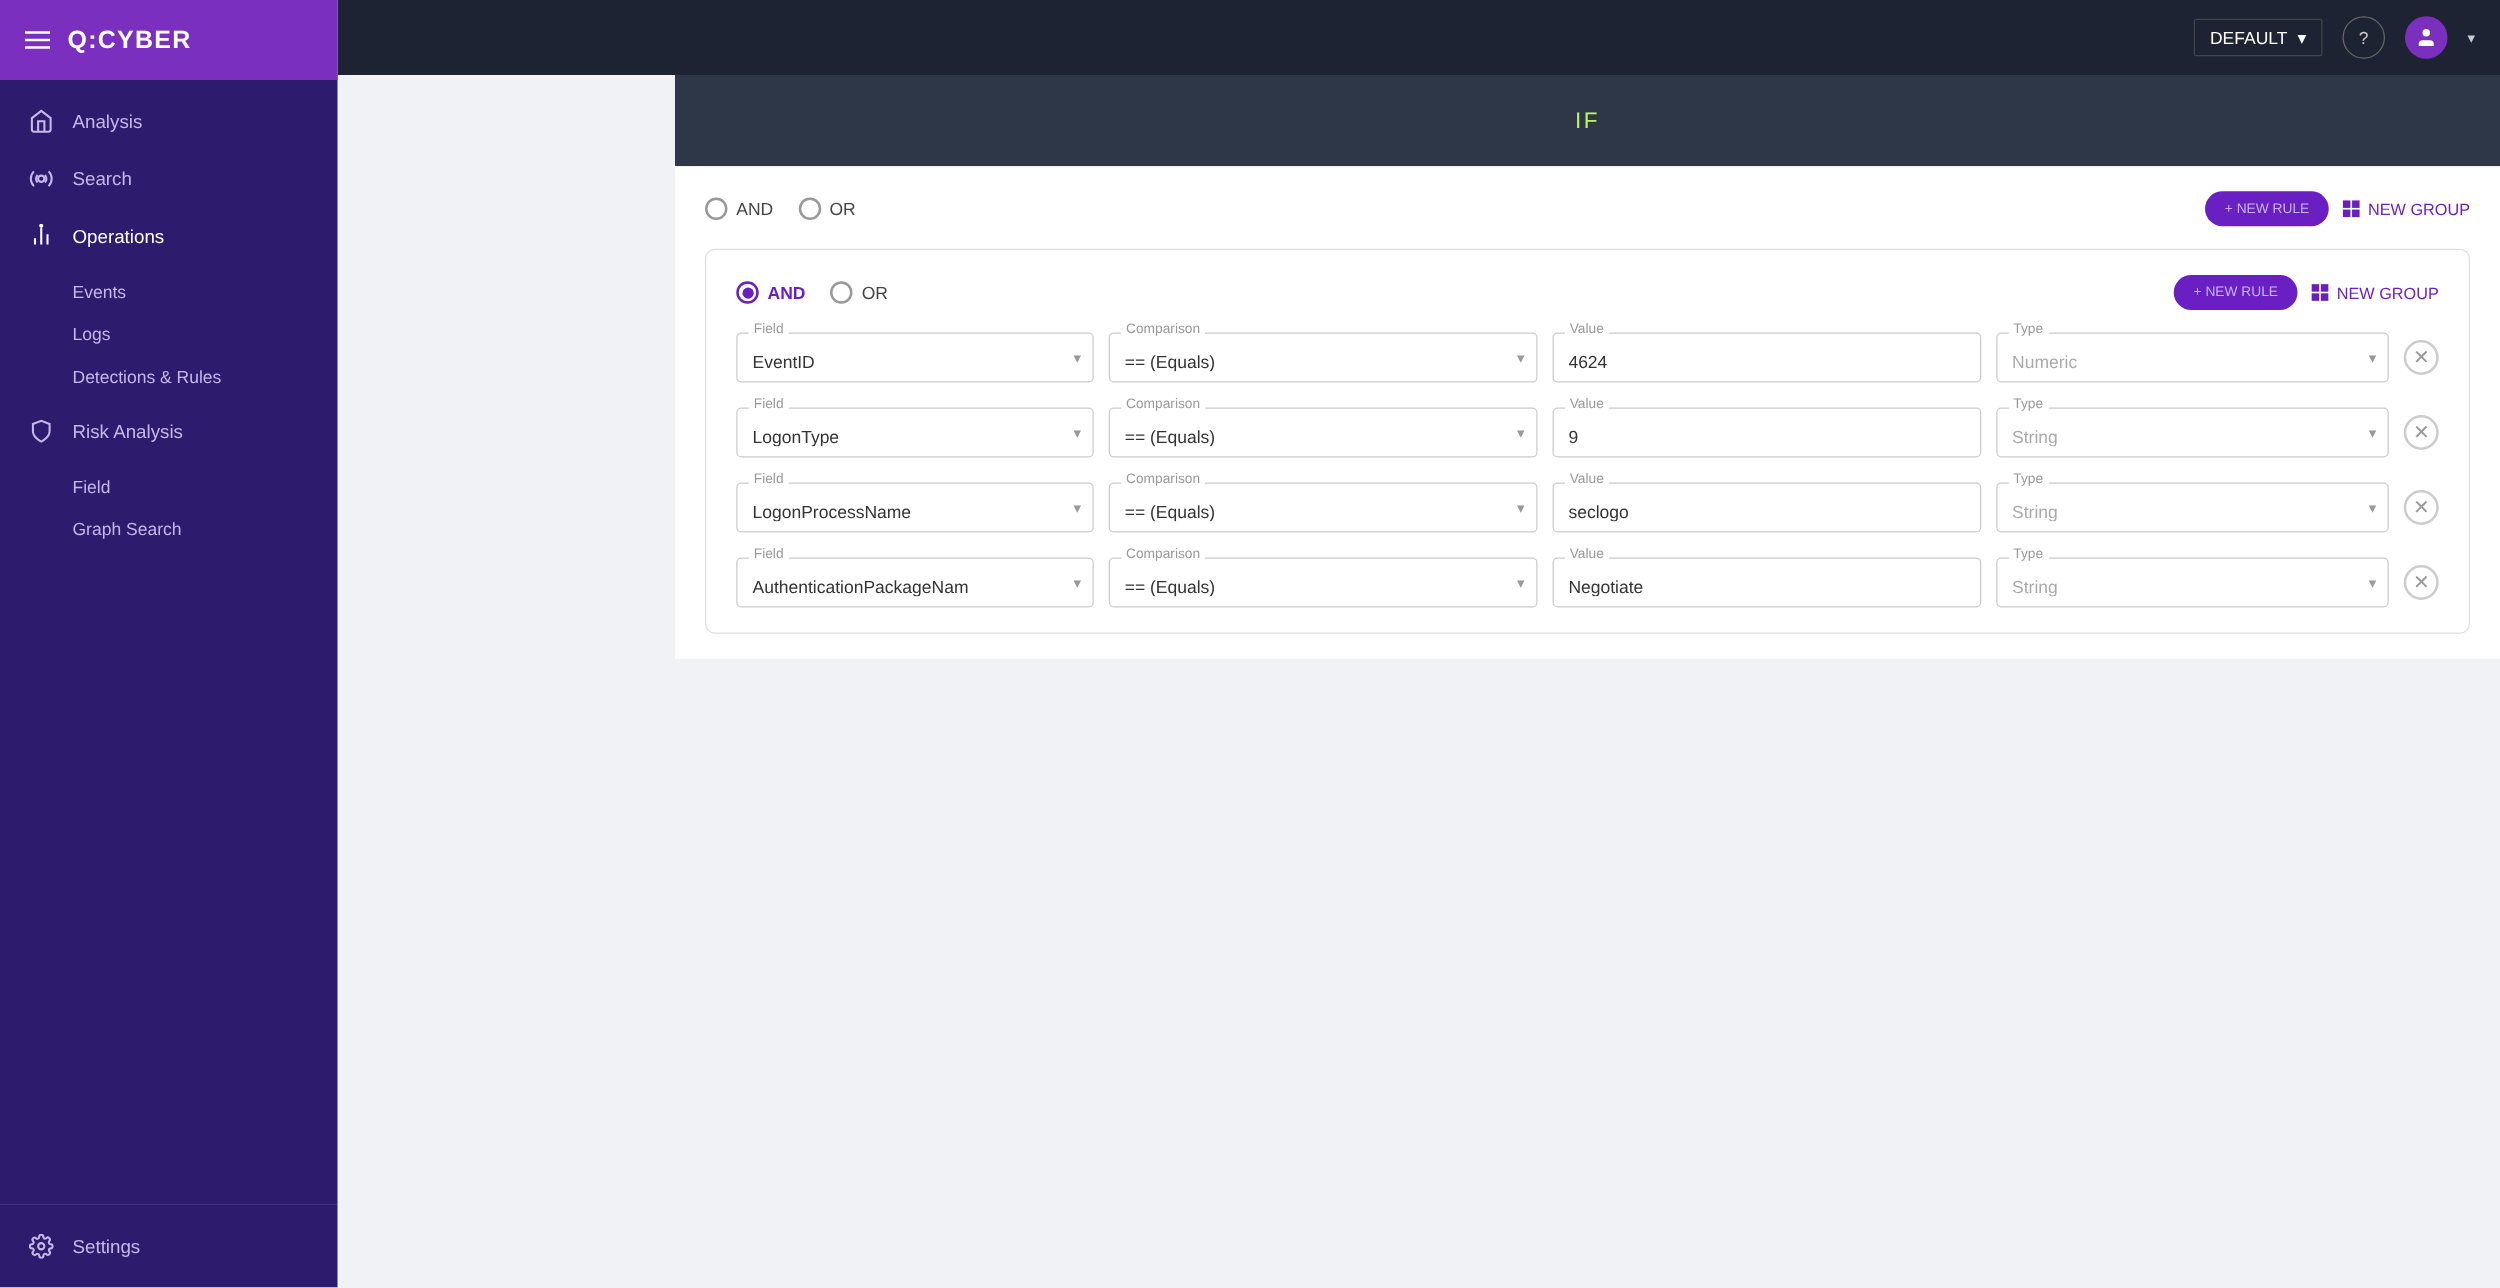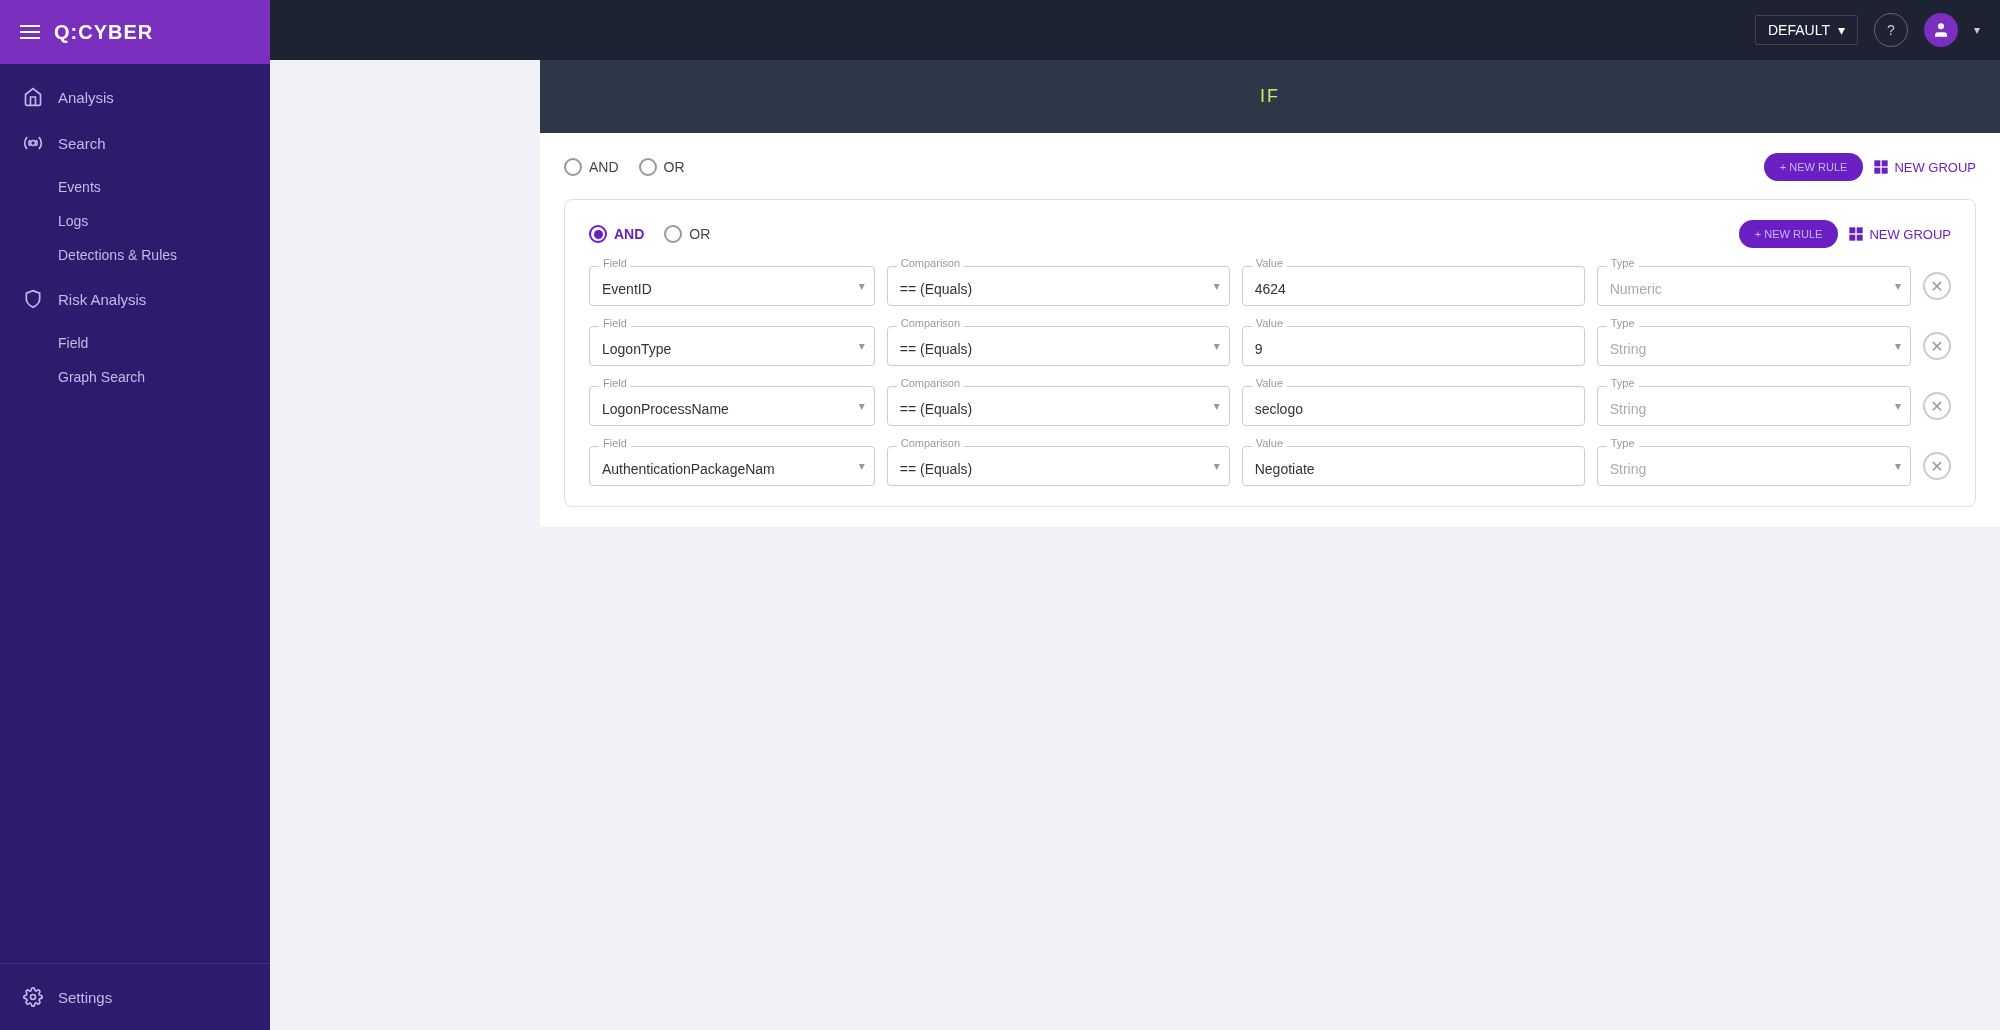--- a/index.html
+++ b/index.html
@@ -261,20 +261,29 @@
       <span class="nav-icon">
         <svg width="20" height="20" viewBox="0 0 24 24" fill="none" stroke="#c5b8e8" stroke-width="2">
           <circle cx="12" cy="12" r="3"></circle>
           <path d="M19.07 4.93a10 10 0 0 1 0 14.14M4.93 4.93a10 10 0 0 0 0 14.14"></path>
           <path d="M15.54 8.46a5 5 0 0 1 0 7.07M8.46 8.46a5 5 0 0 0 0 7.07"></path>
         </svg>
       </span>
       <span>Search</span>
     </div>
 
+    <div class="nav-item active">
+      <span class="nav-icon">
+        <svg width="20" height="20" viewBox="0 0 24 24" fill="none" stroke="white" stroke-width="2">
+          <path d="M18 20V10M12 20V4M6 20v-6"></path>
+          <circle cx="12" cy="2" r="1" fill="white"></circle>
+        </svg>
+      </span>
+      <span style="color:white;">Operations</span>
+    </div>
 
     <div class="nav-section">
       <div class="nav-sub-item">
         <span>Events</span>
       </div>
       <div class="nav-sub-item">
         <span>Logs</span>
       </div>
       <div class="nav-sub-item">
         <span>Detections &amp; Rules</span>

